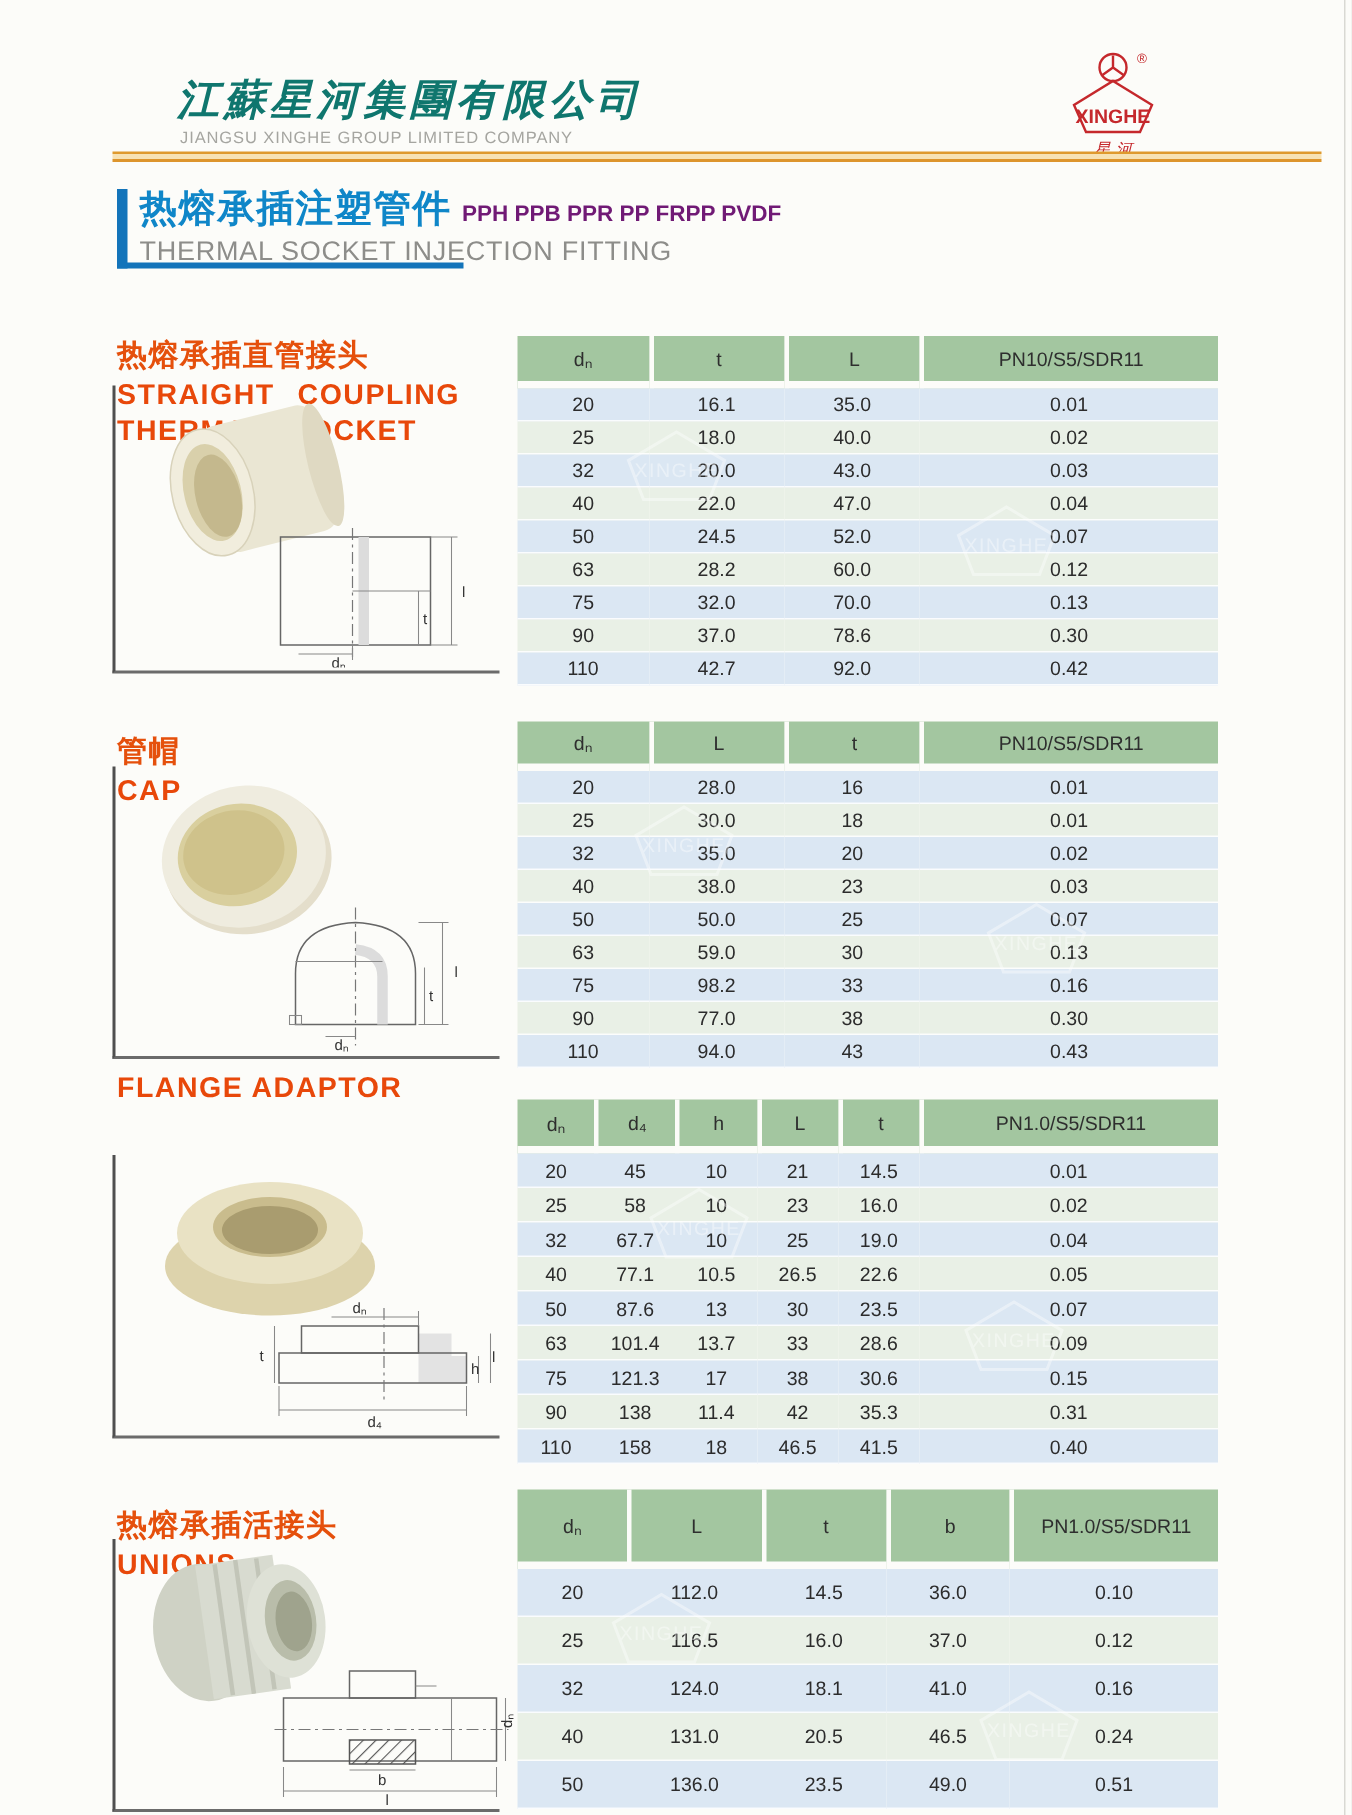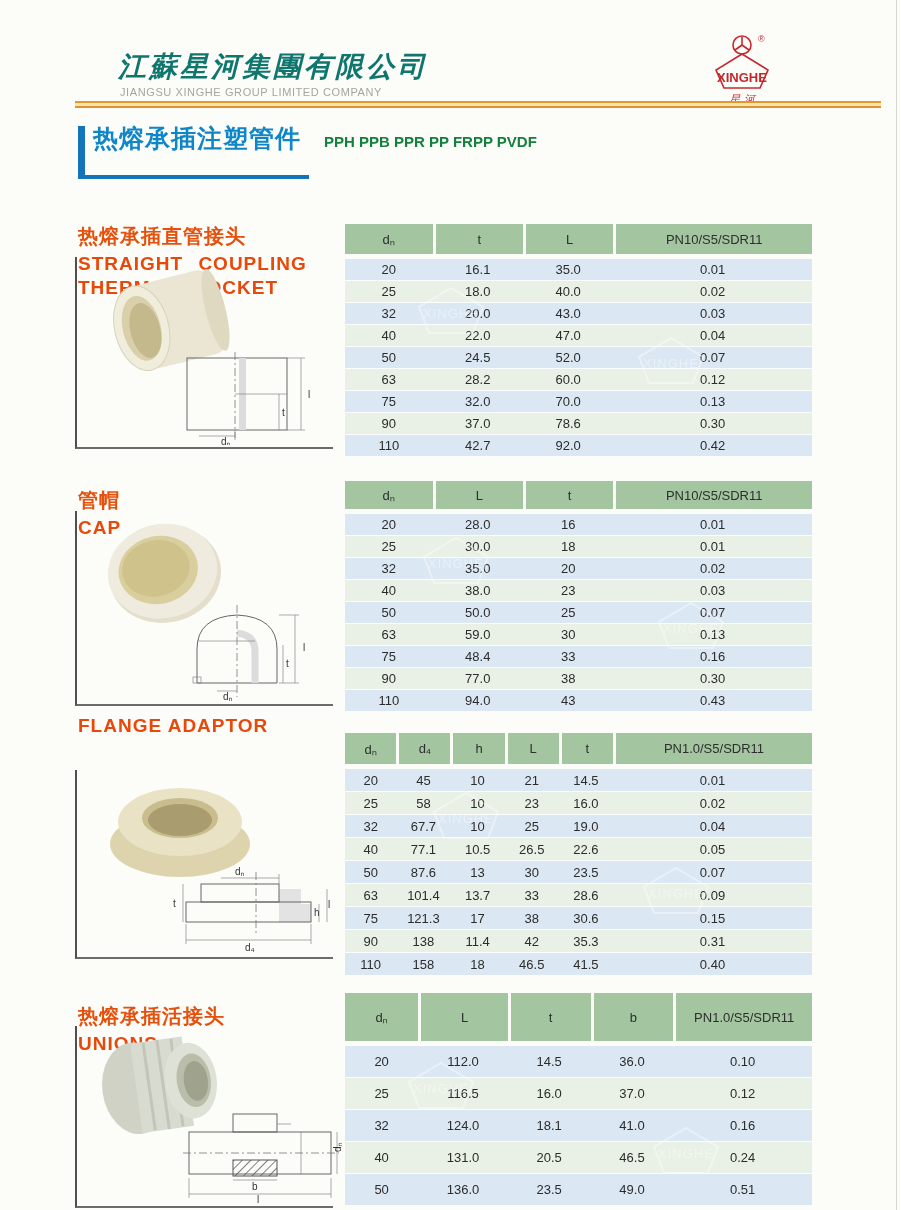--- a/index.html
+++ b/index.html
@@ -13,21 +13,21 @@
   .company-en{position:absolute;left:120px;top:86px;color:#a5a5a0;font-size:11px;letter-spacing:.6px;}
   .logo{position:absolute;left:690px;top:32px;width:110px;height:74px;}
   .orange-rule{position:absolute;left:75px;top:101px;width:806px;height:7px;
     background:linear-gradient(#df9a2e 0 2px,#f7e2b4 2px 5px,#dd952d 5px 7px);}
 
   
   .title-bracket{position:absolute;left:78px;top:126px;width:224px;height:49px;
     border-left:7px solid #1374ba;border-bottom:4px solid #1374ba;}
   .title-block{position:absolute;left:93px;top:122px;white-space:nowrap;}
   .title-cn{font-size:25px;font-weight:bold;color:#0f86c8;letter-spacing:1px;}
-  .title-mats{font-size:15px;font-weight:bold;color:#15803d;margin-left:23px;}
+  .title-mats{font-size:15px;font-weight:bold;color:#701a75;margin-left:7px;}
   .title-en{font-size:18px;color:#8d8d8a;letter-spacing:.5px;margin-top:2px;}
 
   
   .sec-head{position:absolute;left:78px;}
   .sec-cn{font-size:20px;font-weight:bold;color:#e5500c;letter-spacing:1px;margin-bottom:2px;margin-top:35px;}
   .sec-en{font-size:19px;font-weight:bold;color:#e8480a;letter-spacing:1px;line-height:1.25;}
   .wide-words .sec-en{word-spacing:9px;}
 
   
   .panel{position:absolute;border-left:2px solid #4f4f4f;border-bottom:2px solid #6b6b6b;}
@@ -85,20 +85,21 @@
     </svg>
   </div>
 
   <div class="orange-rule"></div>
 
   <div class="title-bracket"></div>
   <div class="title-block">
     <div>
       <span class="title-cn">热熔承插注塑管件</span><span class="title-mats">PPH PPB PPR PP FRPP PVDF</span>
     </div>
+    <div class="title-en">THERMAL SOCKET INJECTION FITTING</div>
   </div>
 
   <div class="sec-head wide-words" style="top:188px">
     <div class="sec-cn">热熔承插直管接头</div>
     <div class="sec-en">STRAIGHT COUPLING</div>
     <div class="sec-en">THERMAL SOCKET</div>
   </div>
 
   <div class="panel" style="left:75px;top:257px;width:256px;height:190px">
     <svg style="left:14px;top:4px" width="152" height="122" viewBox="0 0 152 122">
@@ -269,21 +270,21 @@
             <td>0.07</td>
           </tr>
           <tr>
             <td>63</td>
             <td>59.0</td>
             <td>30</td>
             <td>0.13</td>
           </tr>
           <tr>
             <td>75</td>
-            <td>48.4</td>
+            <td>98.2</td>
             <td>33</td>
             <td>0.16</td>
           </tr>
           <tr>
             <td>90</td>
             <td>77.0</td>
             <td>38</td>
             <td>0.30</td>
           </tr>
           <tr>

